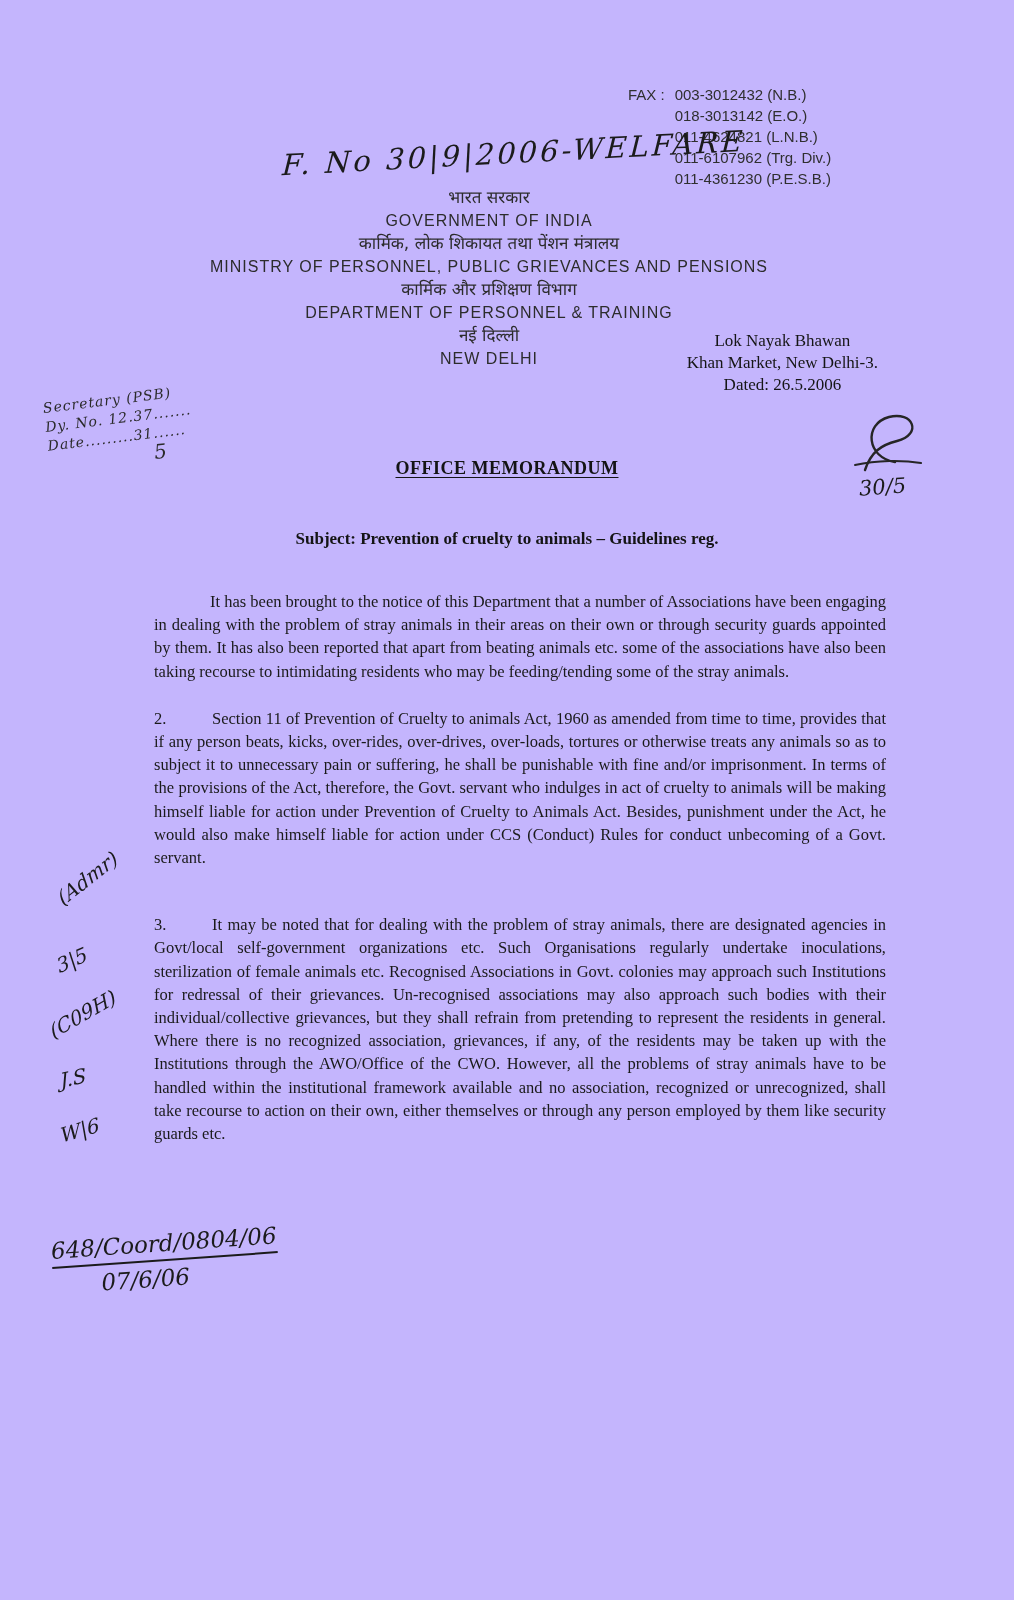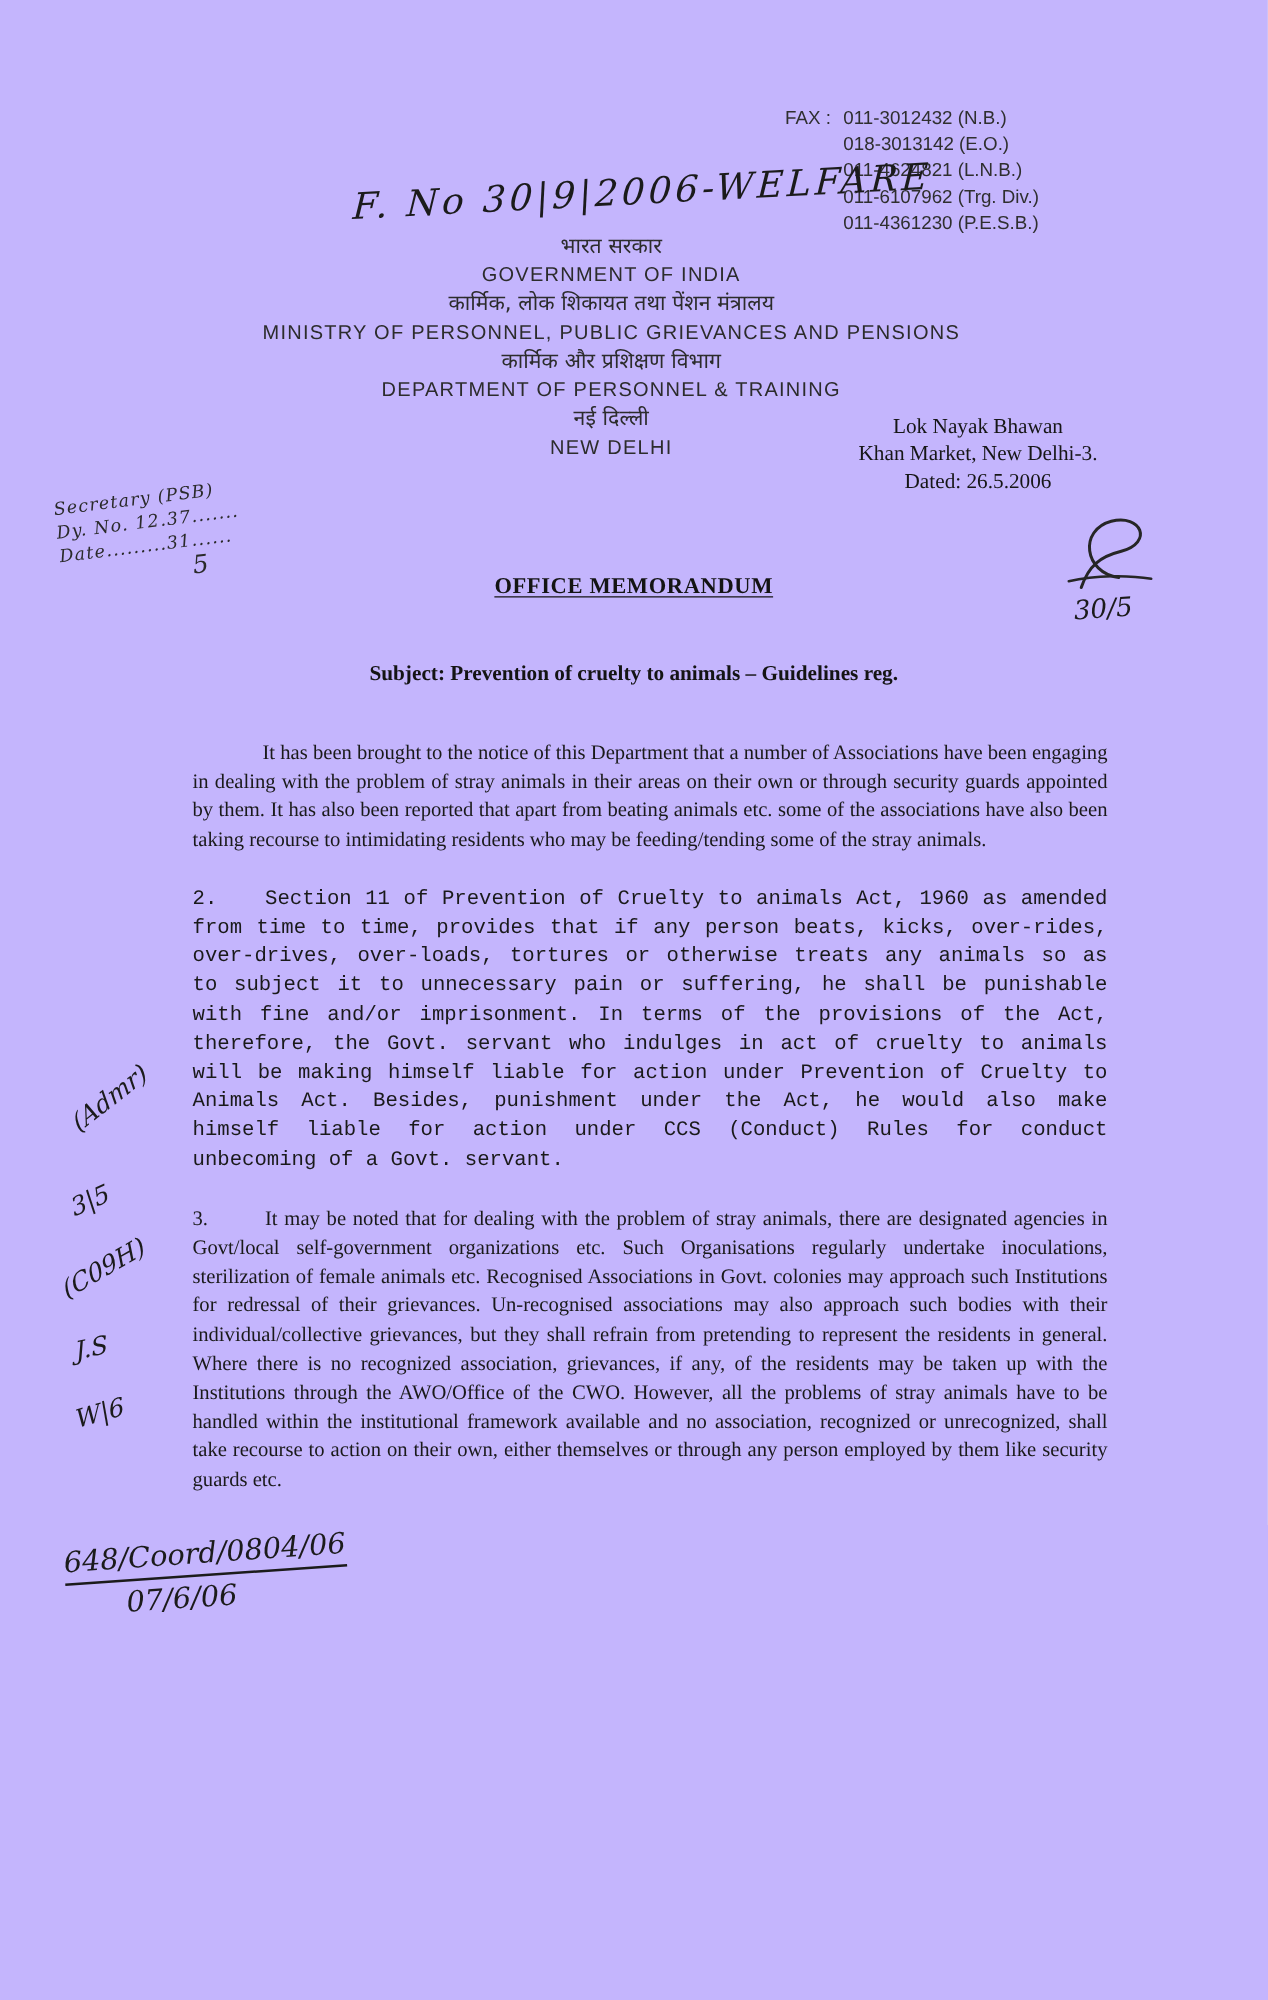--- a/index.html
+++ b/index.html
@@ -129,21 +129,21 @@
   .body-text {
     position: absolute;
     left: 154px; top: 590px;
     width: 732px;
     font-size: 16.5px;
     line-height: 23.2px;
     text-align: justify;
     color: #1a1a1a;
   }
   .para-first { text-indent: 56px; margin-bottom: 24px; }
-  .para-2 { margin-bottom: 24px; font-family: Liberation Mono, monospace; }
+  .para-2 { margin-bottom: 44px; }
   .pnum { display: inline-block; width: 58px; text-indent: 0; }
 
   
   .margin-note {
     position: absolute;
     font-size: 20px;
     white-space: nowrap;
   }
   .mn-1 { left: 52px;  top: 866px;  transform: rotate(-38deg) skewX(-8deg); }
   .mn-2 { left: 56px;  top: 948px;  transform: rotate(-24deg) skewX(-6deg); }
@@ -169,21 +169,21 @@
   }
 </style>
 </head>
 <body>
 
 <div class="page">
 
   <div class="fax-block">
     <span>FAX :</span>
     <div>
-      <div>011-3012432 (N.B.)</div>
+      <div>003-3012432 (N.B.)</div>
       <div>018-3013142 (E.O.)</div>
       <div>011-4624821 (L.N.B.)</div>
       <div>011-6107962 (Trg. Div.)</div>
       <div>011-4361230 (P.E.S.B.)</div>
     </div>
   </div>
 
   <div class="file-number handwriting">F. No 30|9|2006-WELFARE</div>
 
   <div class="letterhead">

